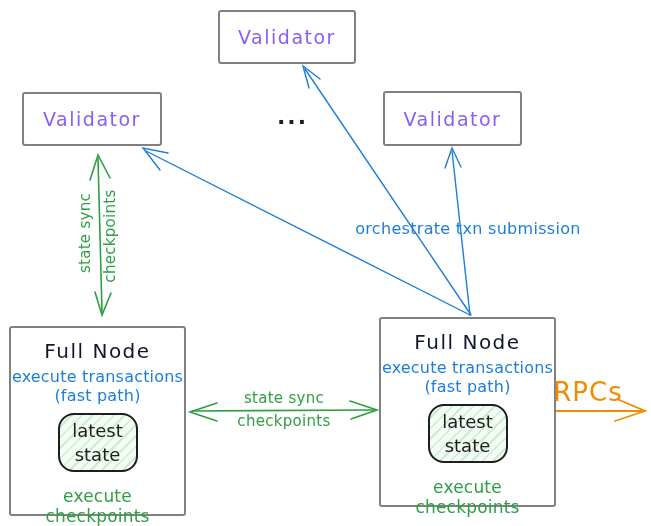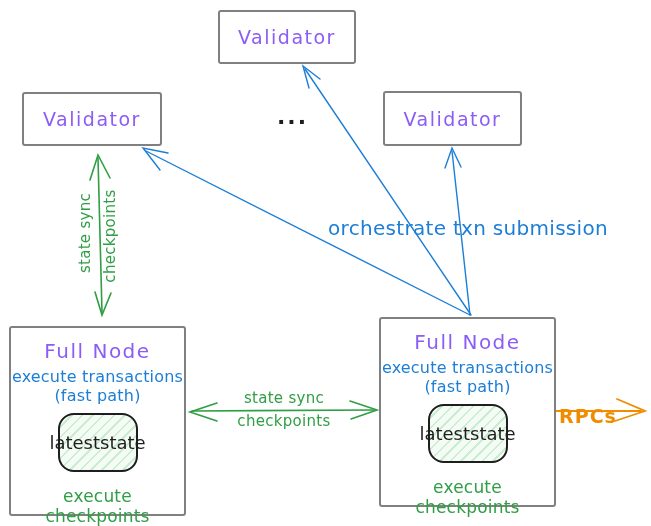--- a/index.html
+++ b/index.html
@@ -13,39 +13,39 @@
     position:absolute;box-sizing:border-box;background:#ffffff;
     border:2px solid #808080;border-radius:3px;
   }
   .validator-box{display:flex;align-items:center;justify-content:center;}
   .validator-label{font-size:19px;letter-spacing:1.5px;color:#8b5cf6;}
 
   .ellipsis{
     position:absolute;font-size:22px;font-weight:700;letter-spacing:2px;color:#1e1e1e;line-height:1;
   }
 
-  .fn-title{position:absolute;width:100%;text-align:center;font-size:20px;letter-spacing:1.5px;color:#8b5cf6;top:11px;}
+  .fn-title{position:absolute;width:100%;text-align:center;font-size:20px;letter-spacing:1.5px;color:#0f172a;top:11px;}
   .fn-line{position:absolute;width:100%;text-align:center;font-size:16px;letter-spacing:0.2px;}
   .blue-text{color:#1c7ed6;}
   .green-text{color:#2f9e44;}
   .orange-text{color:#f08c00;}
 
   .state-box{
     position:absolute;left:50%;transform:translateX(-50%);top:85px;width:80px;height:59px;
     box-sizing:border-box;border:2px solid #1e1e1e;border-radius:16px;
     background:repeating-linear-gradient(135deg, rgba(64,192,87,0.28) 0px, rgba(64,192,87,0.28) 1.8px, rgba(244,251,244,0.95) 1.8px, rgba(244,251,244,0.95) 7.5px);
-    display:flex;flex-direction:row;align-items:center;justify-content:center;
+    display:flex;flex-direction:column;align-items:center;justify-content:center;
   }
   .state-line{font-size:18px;line-height:1.3;color:#1e1e1e;}
 
   .edge-label{position:absolute;white-space:nowrap;transform:translate(-50%,-50%);}
   .vlabel{position:absolute;white-space:nowrap;transform:translate(-50%,-50%) rotate(-90deg);}
   .sync-label{font-size:15px;letter-spacing:0.3px;}
-  .orchestrate-label{font-size:20px;letter-spacing:0.3px;}
-  .rpcs-label{font-size:19px;font-weight:700;letter-spacing:1px;margin-top:24px;}
+  .orchestrate-label{font-size:16px;letter-spacing:0.3px;}
+  .rpcs-label{font-size:26px;font-weight:400;letter-spacing:1px;}
 </style>
 </head>
 <body>
 
 <div class="canvas">
 
   <svg class="arrows" viewBox="0 0 651 526" xmlns="http://www.w3.org/2000/svg">
 
     <g fill="none" stroke-linecap="round" stroke-width="1.4">
       <line x1="470" y1="315" x2="146" y2="151" stroke="#1c7ed6"></line>

